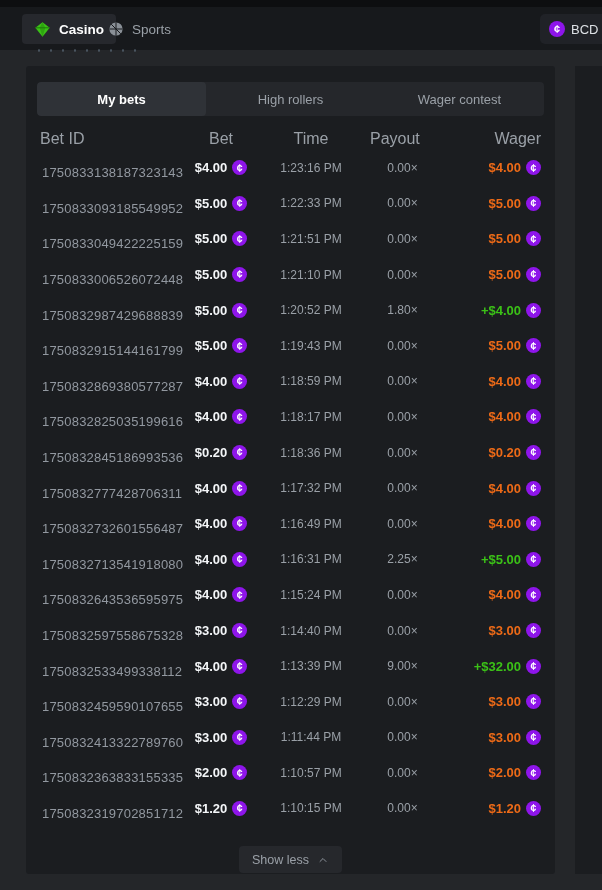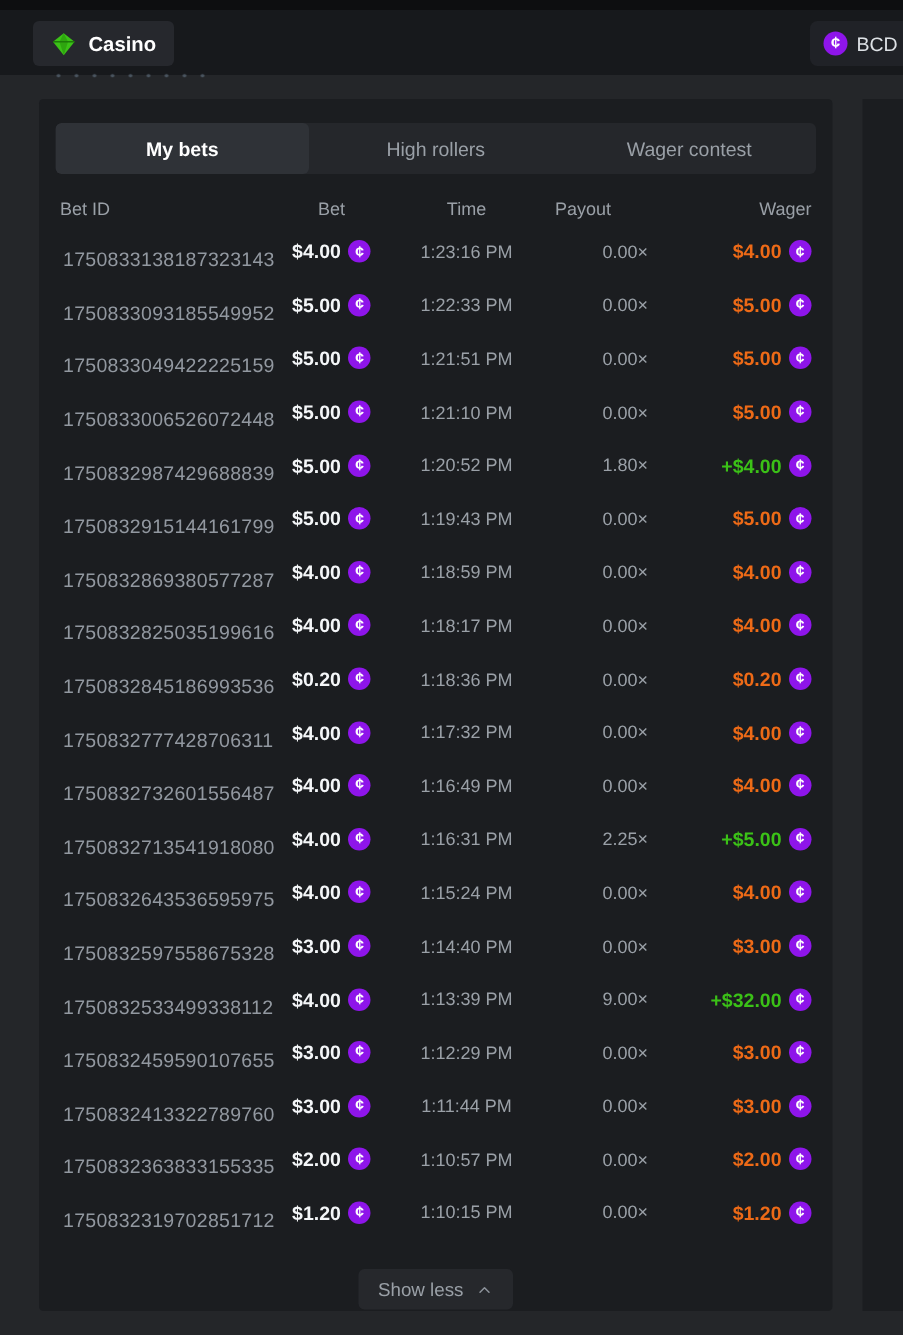--- a/index.html
+++ b/index.html
@@ -46,34 +46,34 @@
     background:var(--panel);border-radius:3px;display:flex;flex-direction:column;}
   .panel-frag{position:absolute;left:575px;top:66px;width:27px;height:808px;
     background:var(--panel);}
   .tabs{margin:16px 11px 0;height:34px;background:var(--tabstrip);border-radius:4px;
     display:flex;overflow:hidden;}
   .tab{flex:1;display:flex;align-items:center;justify-content:center;border:none;
     background:transparent;color:var(--txt-dim);font-family:inherit;font-size:13px;
     cursor:pointer;border-radius:4px;}
   .tab.active{background:var(--tabactive);color:#fff;font-weight:700;}
   .grid{display:grid;grid-template-columns:150px 62px 118px 62px 1fr;align-items:center;}
-  .thead{margin:12px 14px 0;height:22px;color:var(--txt-dim);font-size:12px;}
+  .thead{margin:12px 14px 0;height:22px;color:var(--txt-dim);font-size:16px;}
   .thead .h-bet{text-align:center;}
   .thead .h-time{text-align:center;}
   .thead .h-payout{text-align:left;}
   .thead .h-profit{text-align:right;}
   .tbody{margin:0 14px;}
   .row{height:35.6px;cursor:pointer;}
   .cell.id{color:var(--txt-id);font-size:13px;padding-left:2px;
     white-space:nowrap;letter-spacing:.2px;margin-top:10px;}
   .cell.bet{display:flex;align-items:center;justify-content:center;}
   .cell.bet b{color:var(--txt-white);font-size:13px;}
   .cell .coin{margin-left:5px;}
   .cell.time{color:var(--txt-dim);font-size:12px;text-align:center;}
-  .cell.payout{color:var(--txt-dim);font-size:12px;text-align:right;padding-left:3px;}
+  .cell.payout{color:var(--txt-dim);font-size:12px;text-align:center;padding-left:3px;}
   .cell.profit{display:flex;align-items:center;justify-content:flex-end;}
   .cell.profit b{font-size:13px;}
   .row.loss .cell.profit b{color:var(--loss);}
   .row.win  .cell.profit b{color:var(--win);}
   .showless-wrap{display:flex;justify-content:center;margin-top:20px;}
   .showless{display:flex;align-items:center;gap:8px;height:27px;padding:0 13px;
     background:#26282c;border:none;border-radius:4px;color:var(--txt-dim);
     font-family:inherit;font-size:12.5px;cursor:pointer;}
 </style>
 </head>
@@ -85,20 +85,29 @@
   <button class="nav-btn casino">
     <span style="display:inline-flex">
       <svg width="17" height="17" viewBox="0 0 18 18">
         <path d="M9 1.2 L16.6 7.2 L9 16.8 L1.4 7.2 Z" fill="#3bc117"></path>
         <path d="M9 1.2 L12 7.2 L9 16.8 L6 7.2 Z" fill="#2ea50f"></path>
         <path d="M1.4 7.2 H16.6" stroke="#1d7a08" stroke-width="1"></path>
       </svg>
     </span>
     <span>Casino</span>
   </button>
+  <button class="nav-btn sports">
+    <span style="display:inline-flex">
+      <svg width="16" height="16" viewBox="0 0 16 16">
+        <circle cx="8" cy="8" r="6.6" fill="#8a9097"></circle>
+        <path d="M1.5 8 H14.5 M8 1.5 V14.5 M3.2 3.2 C6 6,10 10,12.8 12.8" stroke="#17191c" stroke-width="1" fill="none"></path>
+      </svg>
+    </span>
+    <span>Sports</span>
+  </button>
   <button class="currency">
     <i class="coin">¢</i>
     <span>BCD</span>
     <svg class="chev" width="12" height="12" viewBox="0 0 24 24">
       <polyline points="6 9 12 15 18 9"></polyline>
     </svg>
   </button>
 </header>
 
 <div class="dots"></div>

